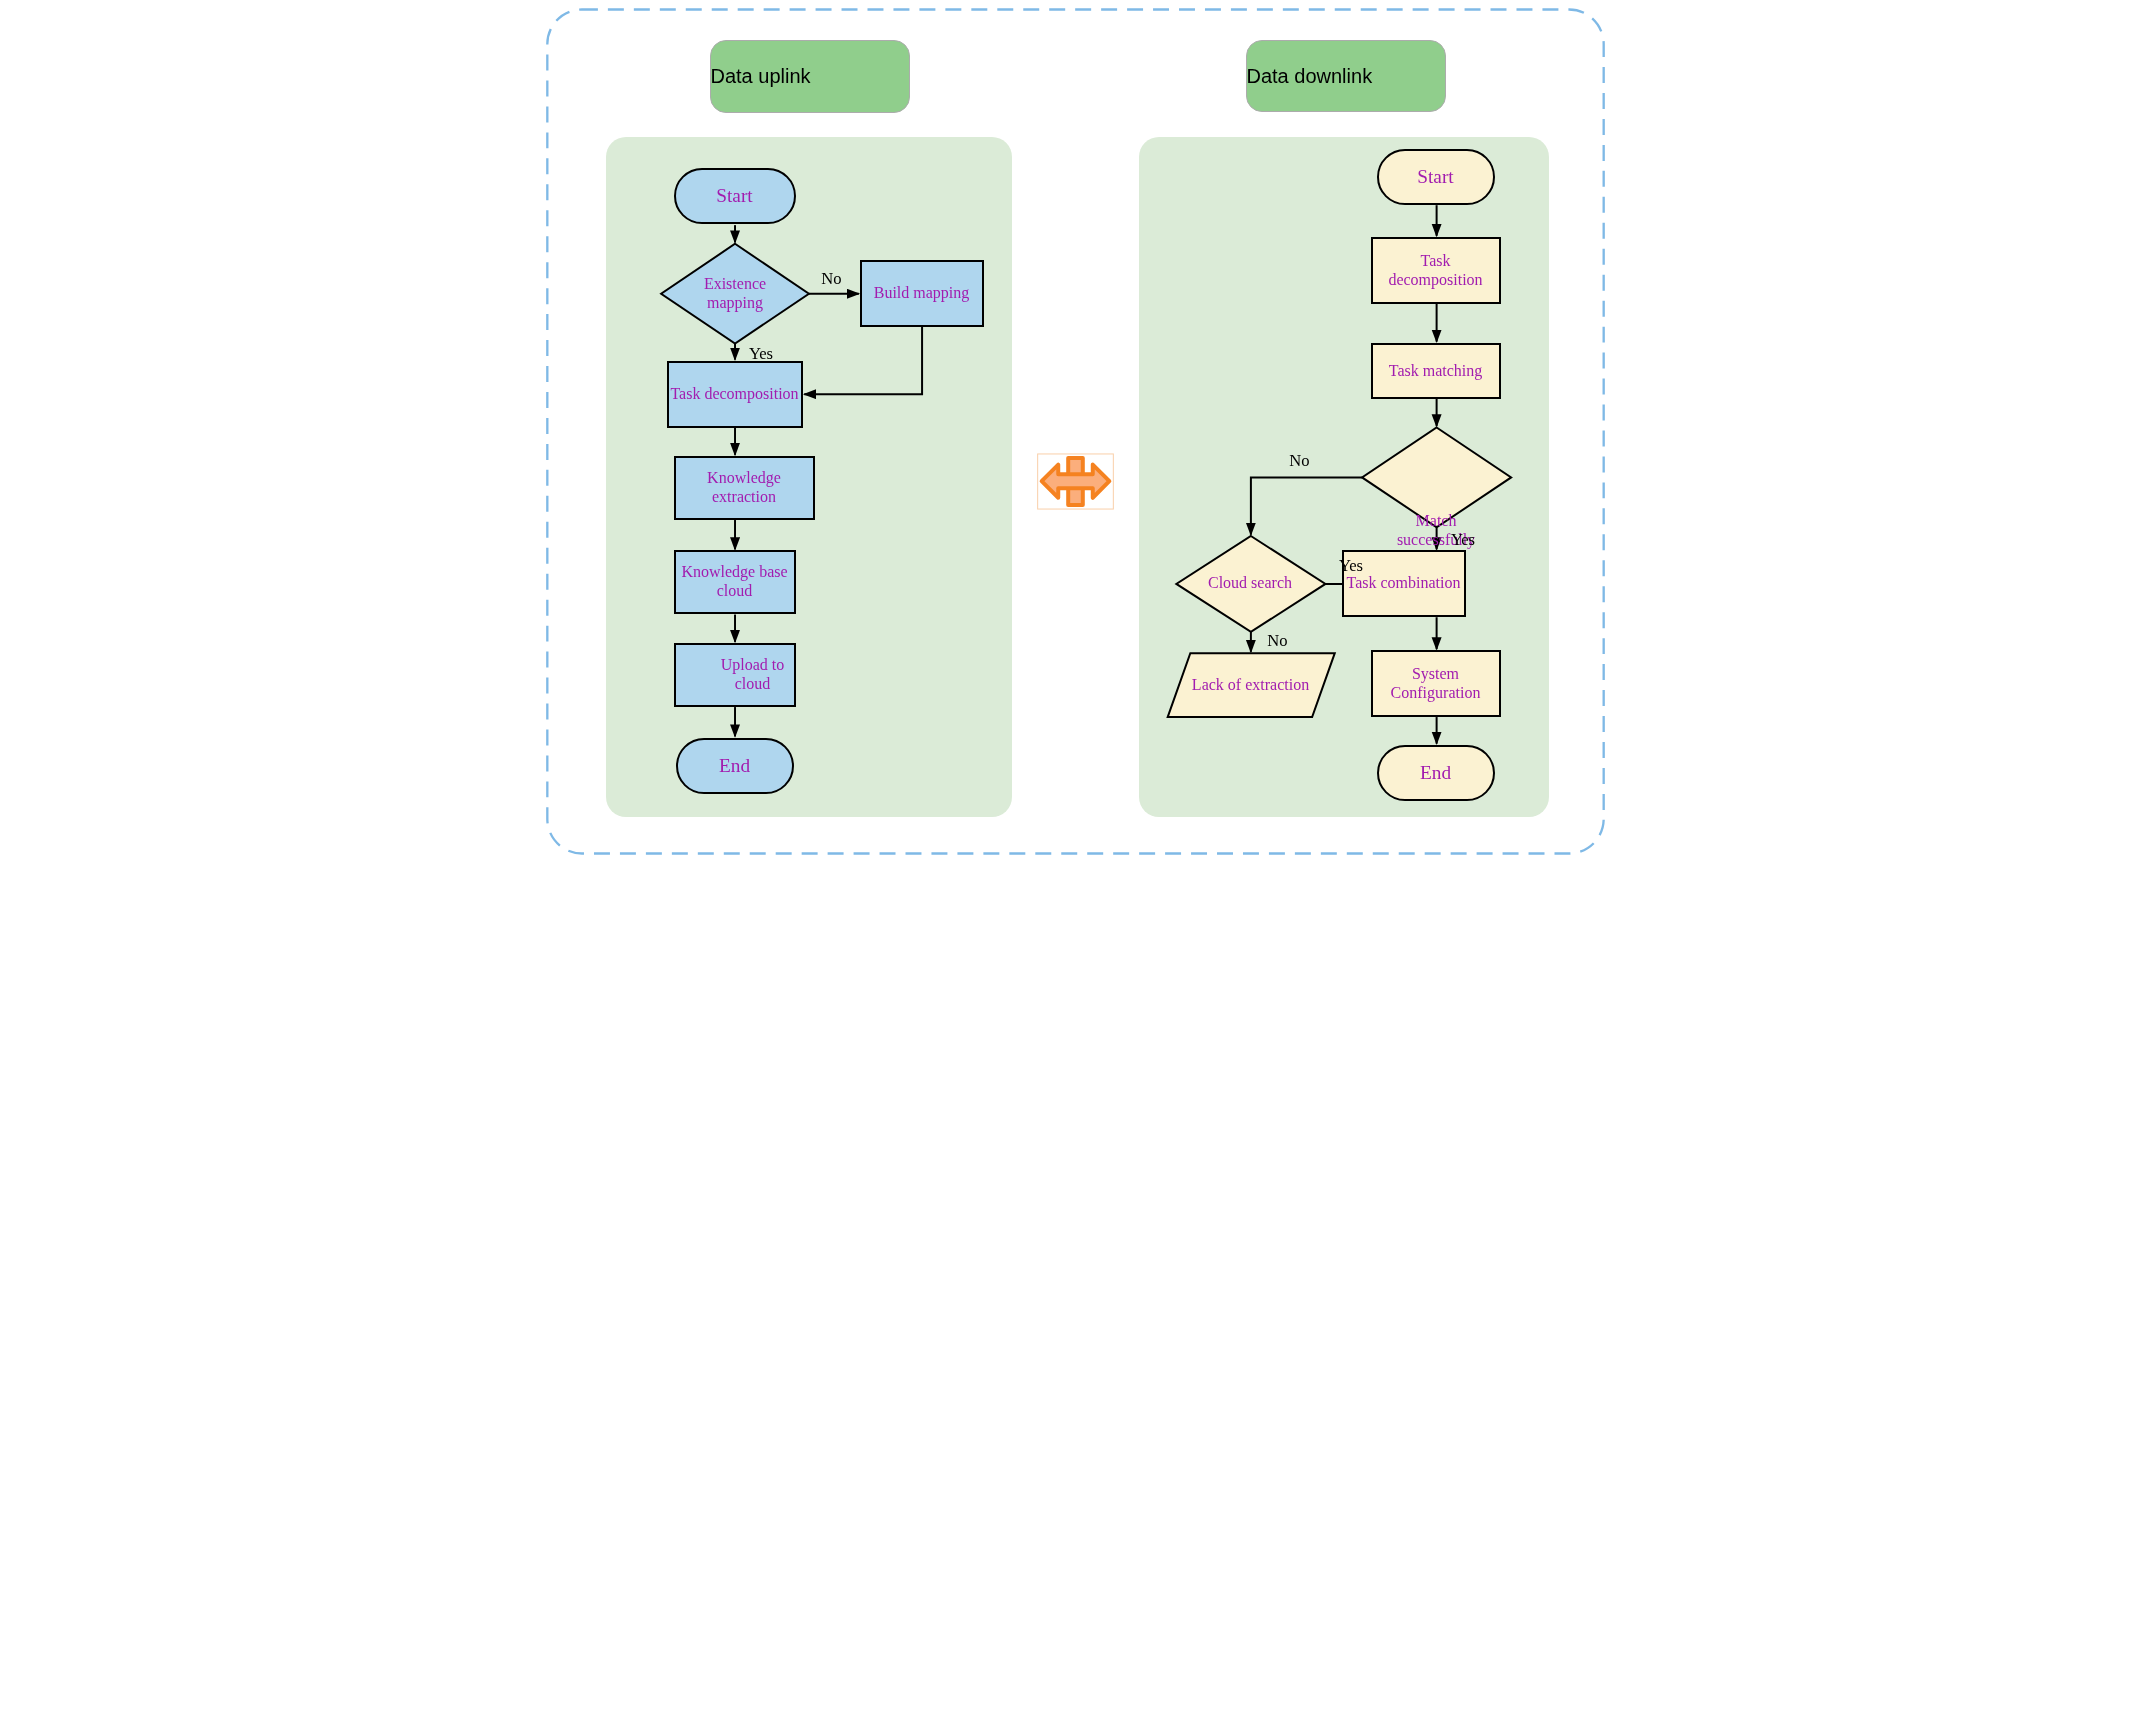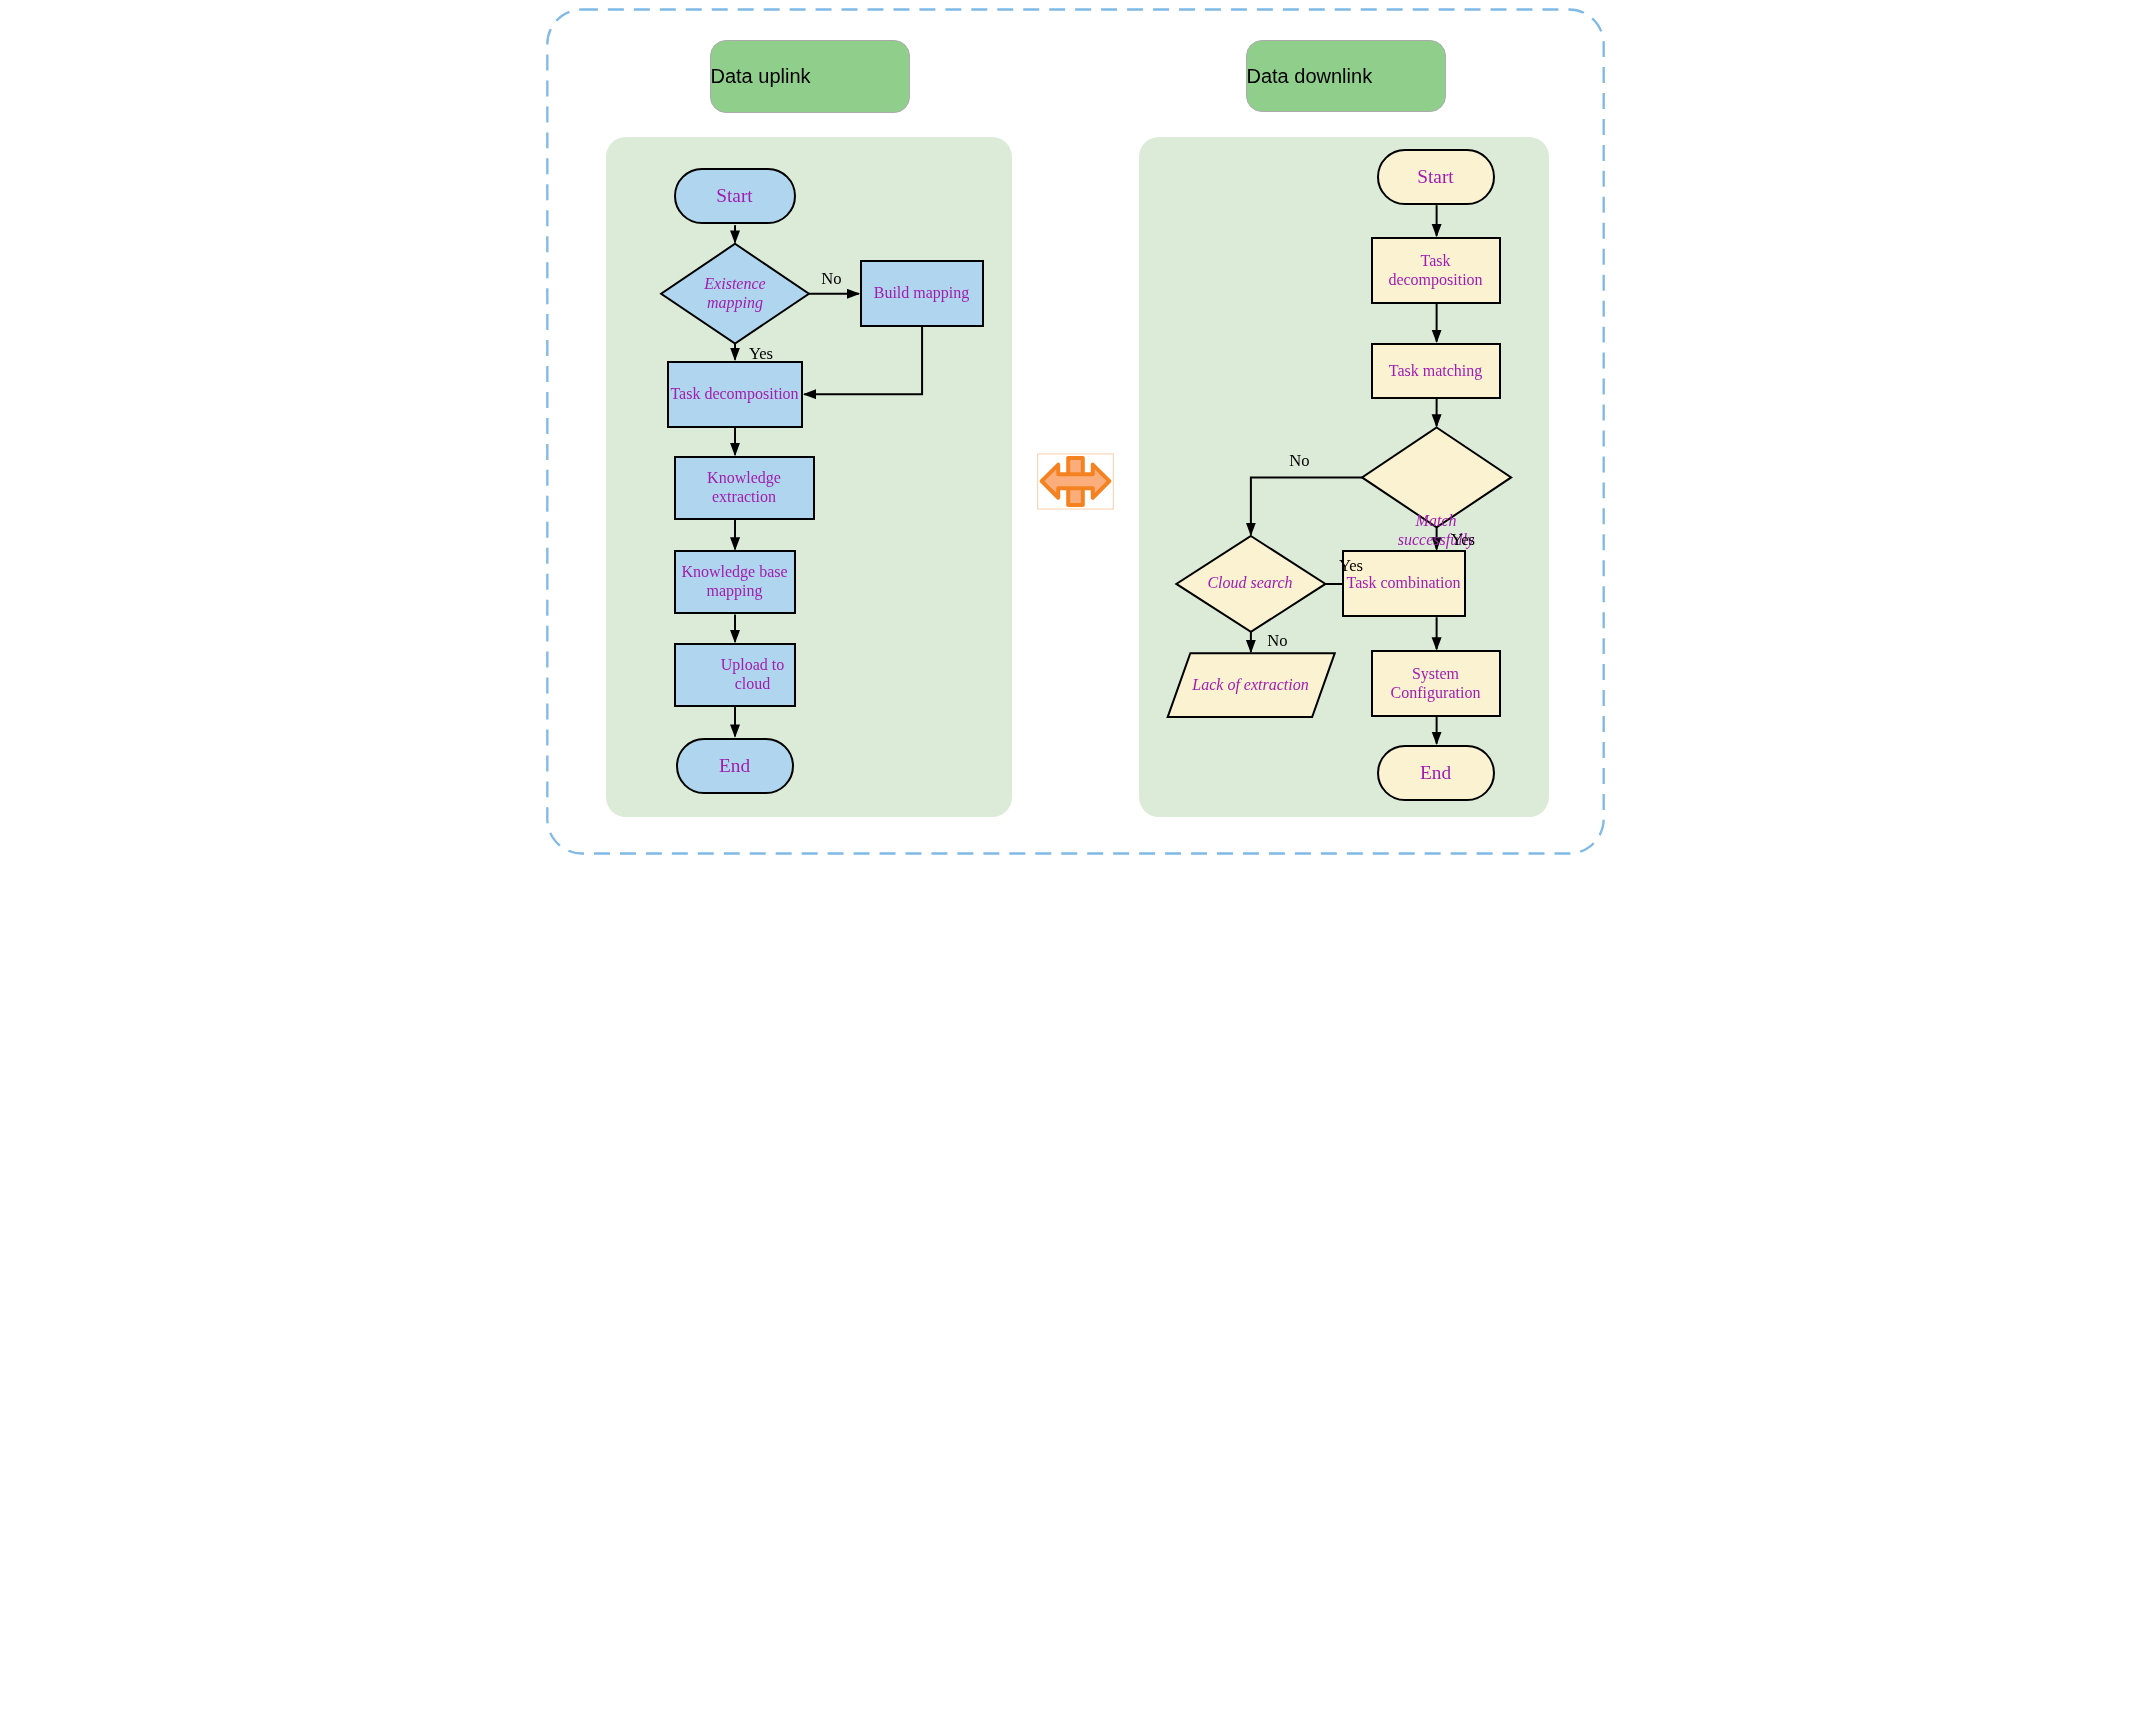--- a/index.html
+++ b/index.html
@@ -24,21 +24,21 @@
   .hdr-downlink { left:708px; top:40px; width:200px; height:72px; }
   .node {
     position:absolute; box-sizing:border-box;
     display:flex; align-items:center; justify-content:center;
     text-align:center; color:#a21caf; font-size:16px; line-height:1.18;
   }
   .rect { border:2px solid #000; }
   .stadium { border:2.3px solid #000; border-radius:31px; font-size:19.3px; }
   .blue  { background:#AFD6EE; }
   .cream { background:#FBF2D2; }
-  .free { background:transparent;font-style:italic; }
+  .free { background:transparent; }
   .lbl {
     position:absolute; display:flex; align-items:center; justify-content:center;
     font-size:16.6px; color:#000;
   }
   svg .connector { stroke:#000; stroke-width:3; fill:none; }
   svg .shape { stroke:#000; stroke-width:3; }
   .sync-box { position:absolute; left:499px; top:453px; width:77px; height:57px; }
 </style>
 </head>
 <body>
@@ -88,21 +88,21 @@
   </div>
   <div class="hdr hdr-downlink">
     <span>Data downlink</span>
   </div>
 
   <div class="node stadium blue" style="left:136px; top:168px; width:122px; height:56px;">Start</div>
   <div class="node free" style="left:144px; top:274px; width:107px; height:40px;">Existence mapping</div>
   <div class="node rect blue" style="left:322px; top:260px; width:124px; height:67px;">Build mapping</div>
   <div class="node rect blue" style="left:129px; top:361px; width:136px; height:67px;">Task decomposition</div>
   <div class="node rect blue" style="left:136px; top:456px; width:141px; height:64px;">Knowledge extraction</div>
-  <div class="node rect blue" style="left:136px; top:550px; width:122px; height:64px;">Knowledge base mapping</div>
+  <div class="node rect blue" style="left:136px; top:550px; width:122px; height:64px;">Knowledge base cloud</div>
   <div class="node rect blue" style="left:136px; top:643px; width:122px; height:64px;padding-left:36px;">Upload to cloud</div>
   <div class="node stadium blue" style="left:138px; top:738px; width:118px; height:56px;">End</div>
 
   <div class="lbl" style="left:274px; top:268px; width:40px; height:21px;">No</div>
   <div class="lbl" style="left:202px; top:343px; width:43px; height:21px;">Yes</div>
 
   <div class="node stadium cream" style="left:839px; top:149px; width:118px; height:56px;">Start</div>
   <div class="node rect cream" style="left:833px; top:237px; width:130px; height:67px;">Task decomposition</div>
   <div class="node rect cream" style="left:833px; top:343px; width:130px; height:56px;">Task matching</div>
   <div class="node free" style="left:845px; top:477px; width:107px; height:40px;margin-top:34px;">Match successfully</div>

